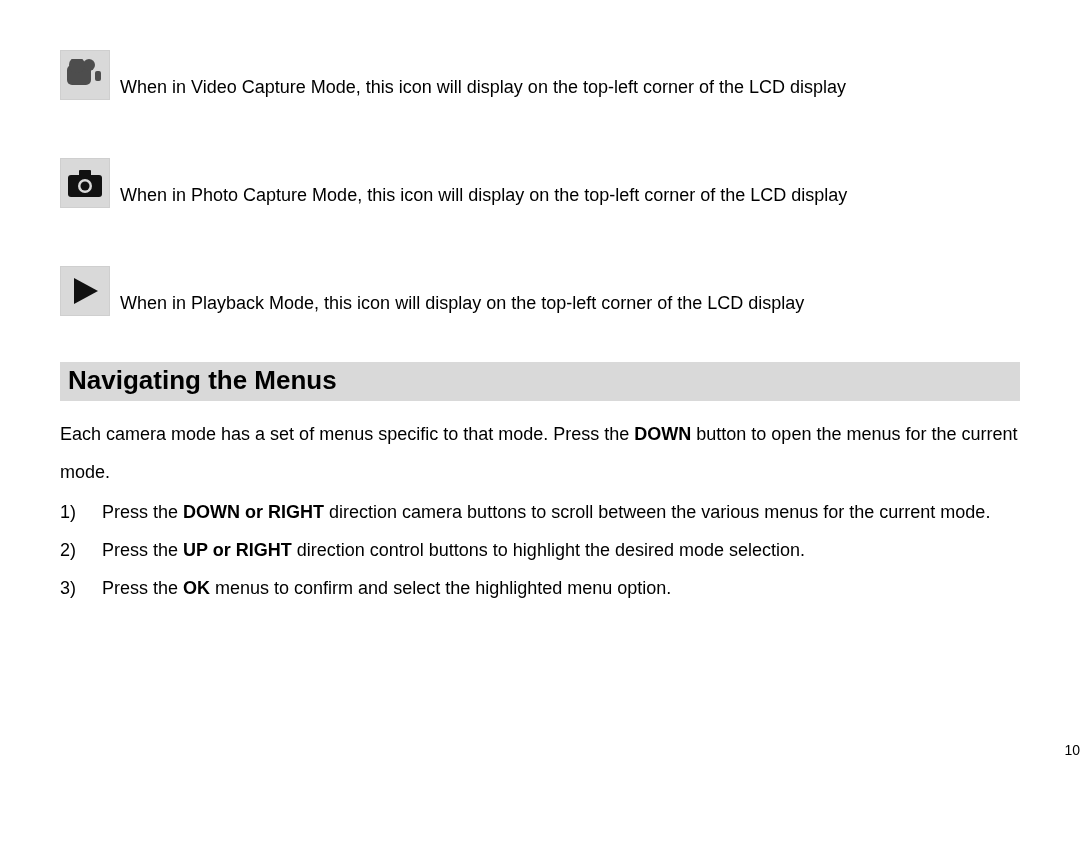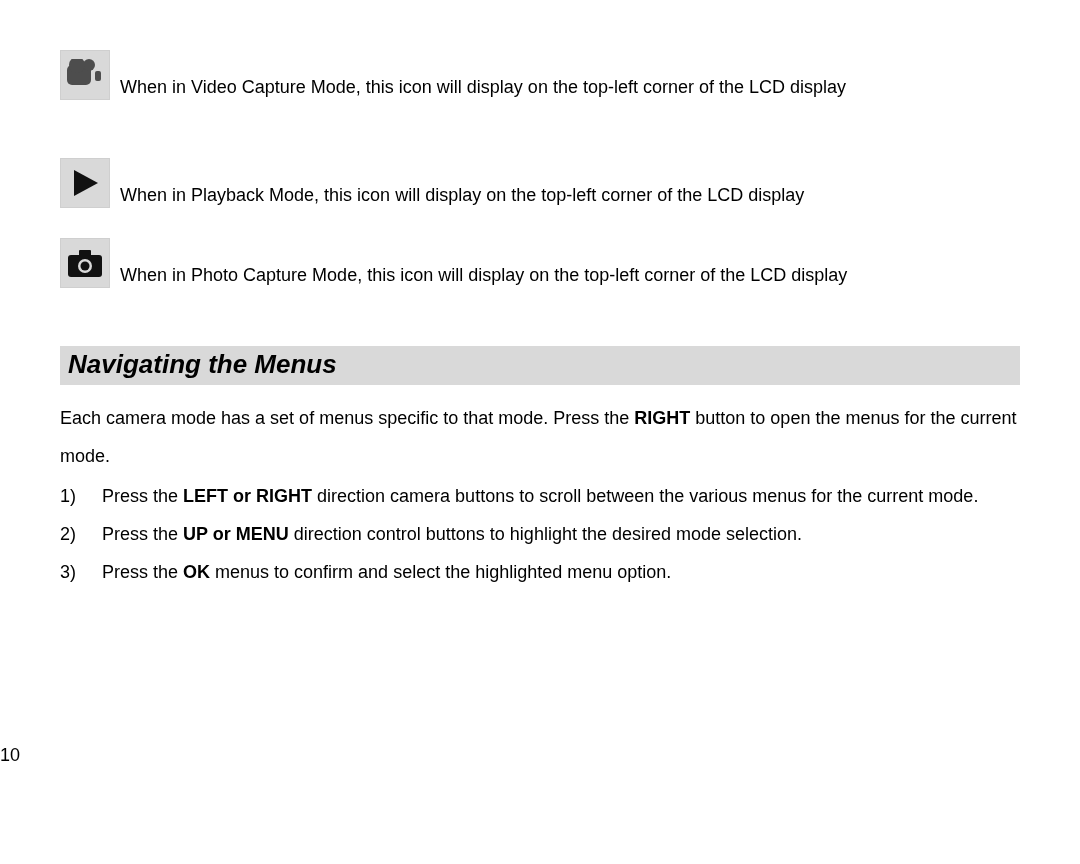--- a/index.html
+++ b/index.html
@@ -39,21 +39,20 @@
     line-height: 22px;
     padding-bottom: 2px;
   }
   .heading {
     background: #d9d9d9;
     font-size: 26px;
     font-weight: bold;
     padding: 3px 8px 5px 8px;
     margin-top: 46px;
     margin-bottom: 14px;
-    font-style: italic;
   }
   .para {
     font-size: 18px;
     line-height: 38px;
   }
   .list {
     margin-top: 2px;
     padding-left: 0;
   }
   .list-item {
@@ -64,82 +63,82 @@
   .list-num {
     width: 42px;
     flex-shrink: 0;
   }
   .list-body {
     flex: 1;
   }
   .bold { font-weight: bold; }
   .page-number {
     position: absolute;
-    bottom: 10px;
+    bottom: 18px;
     left: 0;
     width: 100%;
-    text-align: left;
-    font-size: 18px;
+    text-align: right;
+    font-size: 14px;
   }
 </style>
 </head>
 <body>
 
 <div class="page">
 
   <div class="icon-row">
     <div class="icon-box">
       <svg width="40" height="32" viewBox="0 0 40 32">
         <rect x="2" y="6" width="24" height="20" rx="5" ry="5" fill="#4d4d4d"></rect>
         <circle cx="24" cy="6" r="6" fill="#4d4d4d"></circle>
         <circle cx="12" cy="6" r="8" fill="#4d4d4d"></circle>
         <rect x="30" y="12" width="6" height="10" rx="2" fill="#4d4d4d"></rect>
       </svg>
     </div>
     <div class="icon-row-text">When in Video Capture Mode, this icon will display on the top-left corner of the LCD display</div>
   </div>
 
-  <div class="icon-row" style="margin-bottom:30px;">
-    <div class="icon-box">
-      <svg width="34" height="34" viewBox="0 0 34 34">
-        <polygon points="6,4 30,17 6,30" fill="#111"></polygon>
-      </svg>
-    </div>
-    <div class="icon-row-text">When in Playback Mode, this icon will display on the top-left corner of the LCD display</div>
-  </div>
-
   <div class="icon-row">
     <div class="icon-box">
       <svg width="40" height="32" viewBox="0 0 40 32">
         <rect x="3" y="8" width="34" height="22" rx="3" fill="#111"></rect>
         <rect x="14" y="3" width="12" height="8" rx="1" fill="#111"></rect>
         <circle cx="20" cy="19" r="7" fill="#d9d9d9"></circle>
         <circle cx="20" cy="19" r="4.5" fill="#111"></circle>
       </svg>
     </div>
     <div class="icon-row-text">When in Photo Capture Mode, this icon will display on the top-left corner of the LCD display</div>
   </div>
 
+  <div class="icon-row" style="margin-bottom:30px;">
+    <div class="icon-box">
+      <svg width="34" height="34" viewBox="0 0 34 34">
+        <polygon points="6,4 30,17 6,30" fill="#111"></polygon>
+      </svg>
+    </div>
+    <div class="icon-row-text">When in Playback Mode, this icon will display on the top-left corner of the LCD display</div>
+  </div>
+
   <div class="heading">Navigating the Menus</div>
 
   <div class="para">
-    <span>Each camera mode has a set of menus specific to that mode. Press the </span><span class="bold">RIGHT</span><span> button to open the menus for the current mode.</span>
+    <span>Each camera mode has a set of menus specific to that mode. Press the </span><span class="bold">DOWN</span><span> button to open the menus for the current mode.</span>
   </div>
 
   <div class="list">
     <div class="list-item">
       <div class="list-num">1)</div>
       <div class="list-body">
-        <span>Press the </span><span class="bold">LEFT or RIGHT</span><span> direction camera buttons to scroll between the various menus for the current mode.</span>
+        <span>Press the </span><span class="bold">DOWN or RIGHT</span><span> direction camera buttons to scroll between the various menus for the current mode.</span>
       </div>
     </div>
     <div class="list-item">
       <div class="list-num">2)</div>
       <div class="list-body">
-        <span>Press the </span><span class="bold">UP or MENU</span><span> direction control buttons to highlight the desired mode selection.</span>
+        <span>Press the </span><span class="bold">UP or RIGHT</span><span> direction control buttons to highlight the desired mode selection.</span>
       </div>
     </div>
     <div class="list-item">
       <div class="list-num">3)</div>
       <div class="list-body">
         <span>Press the </span><span class="bold">OK</span><span> menus to confirm and select the highlighted menu option.</span>
       </div>
     </div>
   </div>
 

